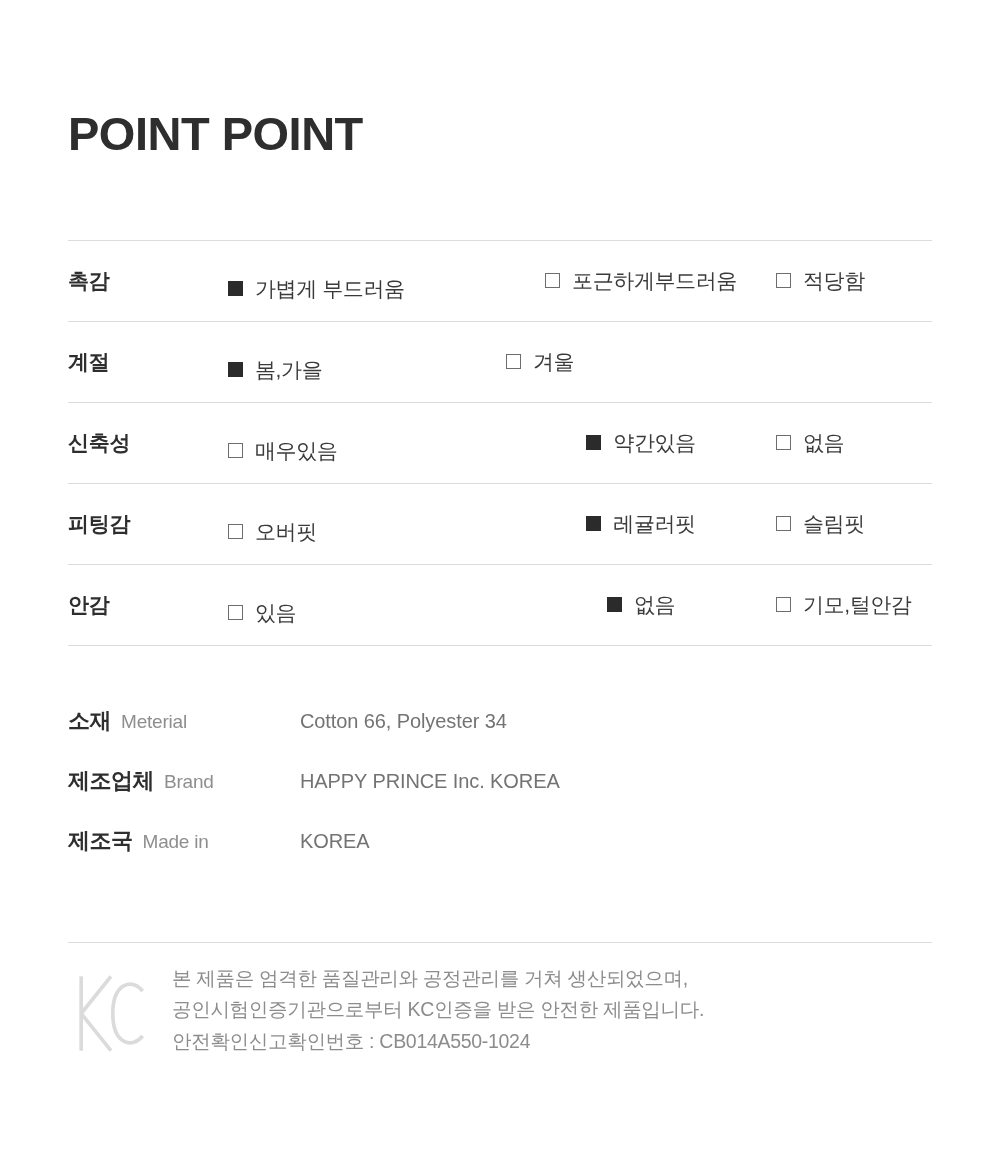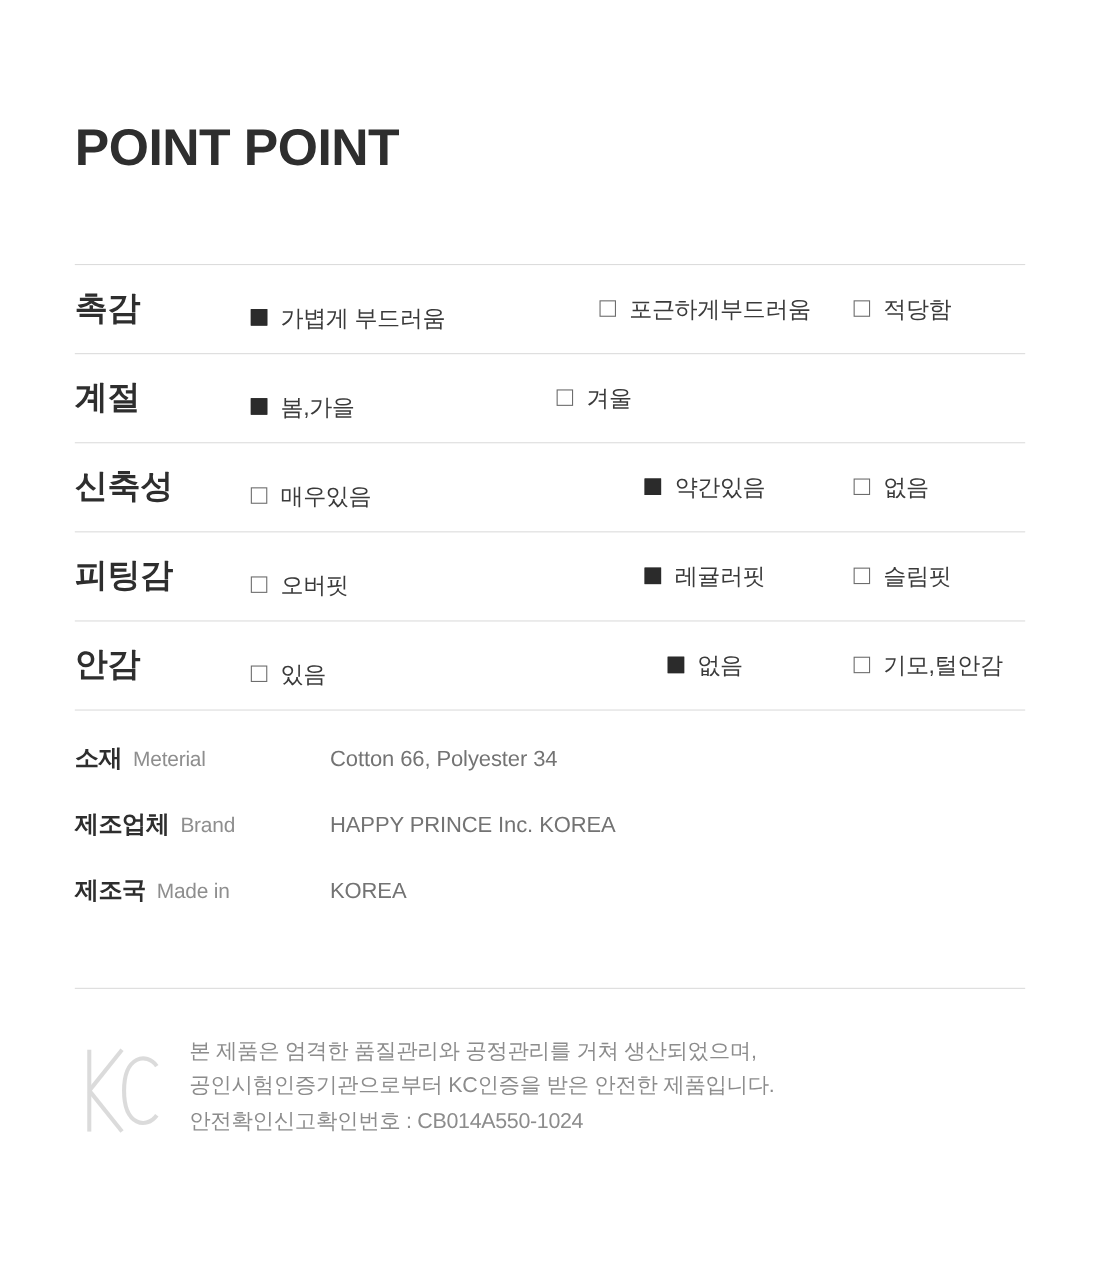--- a/index.html
+++ b/index.html
@@ -39,21 +39,21 @@
   }
   .check-row {
     display: flex;
     align-items: center;
     height: 80px;
     border-bottom: 1px solid #dcdcdc;
   }
   .row-label {
     width: 160px;
     flex: 0 0 160px;
-    font-size: 30px;
+    font-size: 21px;
     font-weight: bold;
     color: #2e2e2e;
     letter-spacing: -0.3px;
   }
   .opts {
     flex: 1 1 auto;
     display: flex;
     align-items: center;
   }
   .opt {
@@ -79,21 +79,21 @@
     border: 1.5px solid #6d6d6d;
     background: #ffffff;
   }
   .box.on {
     border: 1.5px solid #2b2b2b;
     background: #2b2b2b;
   }
 
   
   .info {
-    margin-top: 28px;
+    margin-top: 60px;
   }
   .info-row {
     display: flex;
     align-items: baseline;
     height: 60px;
   }
   .info-ko {
     font-size: 22px;
     font-weight: bold;
     color: #2e2e2e;
@@ -112,23 +112,23 @@
     align-items: baseline;
   }
   .info-val {
     font-size: 20px;
     color: #737373;
     letter-spacing: -0.1px;
   }
 
   
   .footer {
-    margin-top: 44px;
+    margin-top: 56px;
     border-top: 1px solid #dcdcdc;
-    padding-top: 42px;
+    padding-top: 20px;
     display: flex;
     align-items: flex-start;
   }
   .kc-logo {
     flex: 0 0 auto;
     width: 84px;
     margin-right: 20px;
     margin-top: 4px;
     opacity: 0.35;
   }

